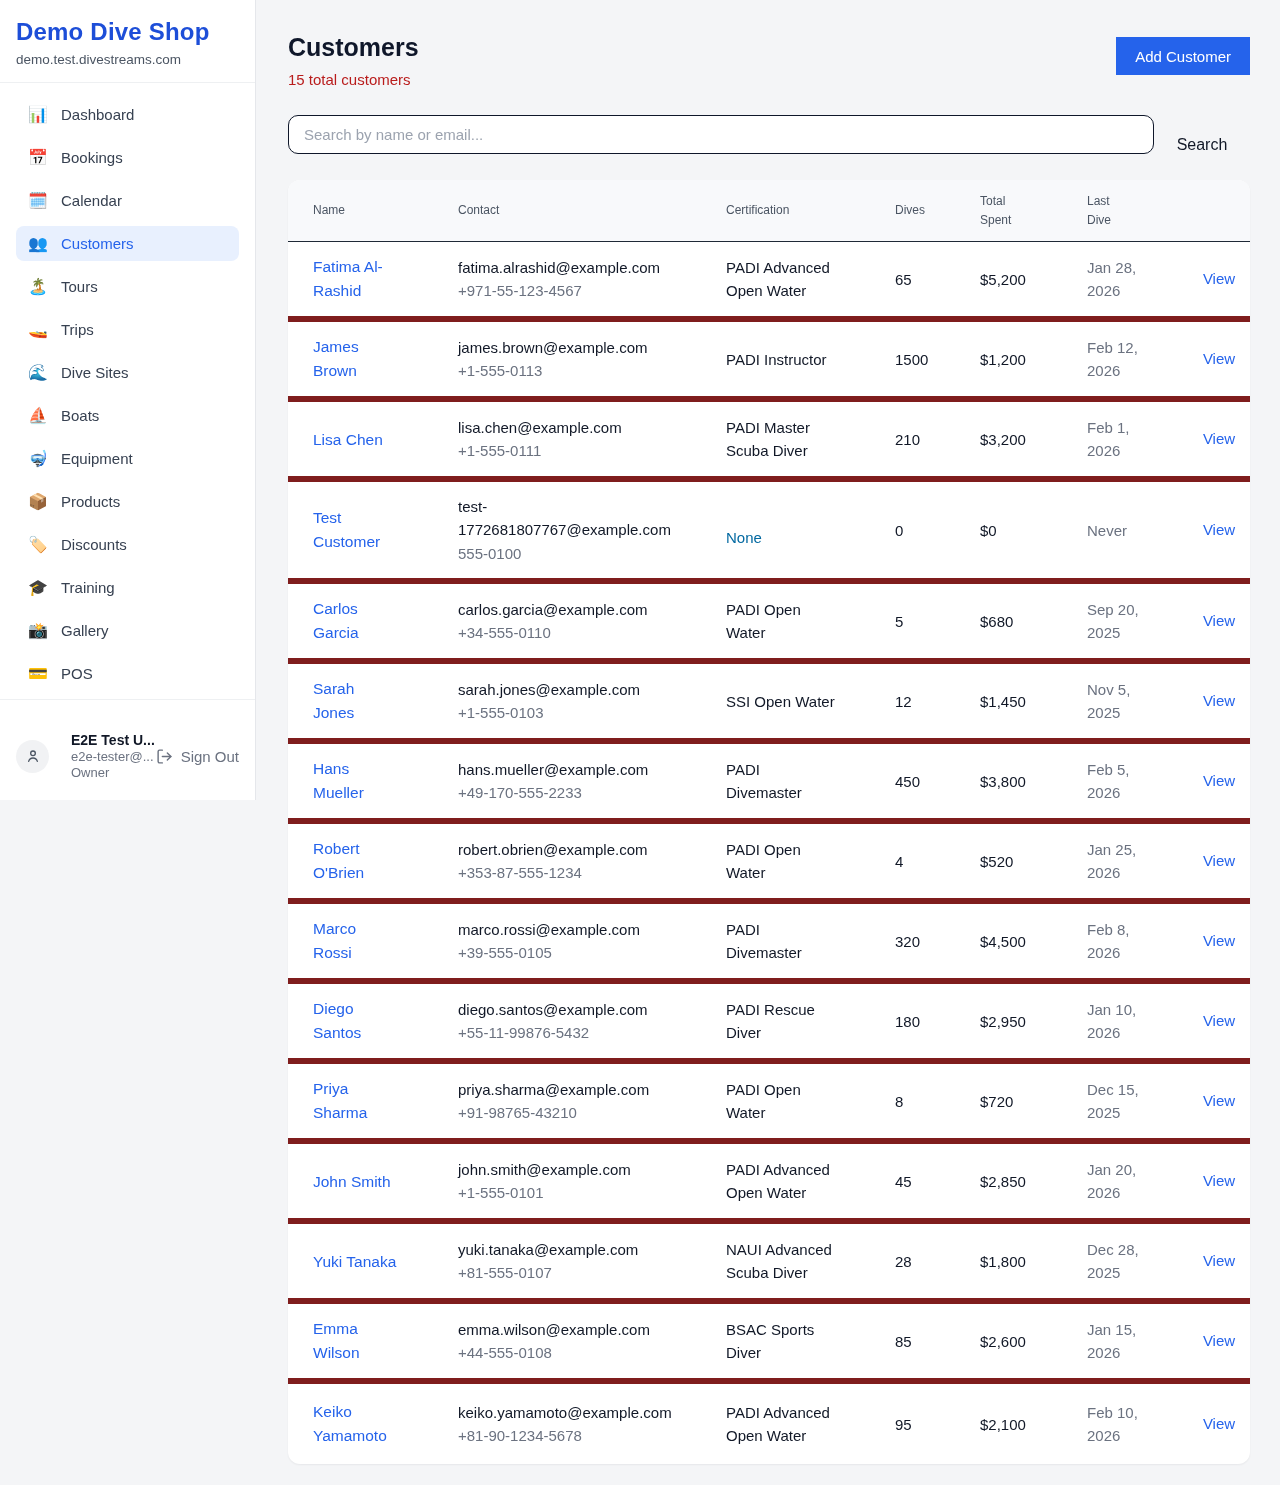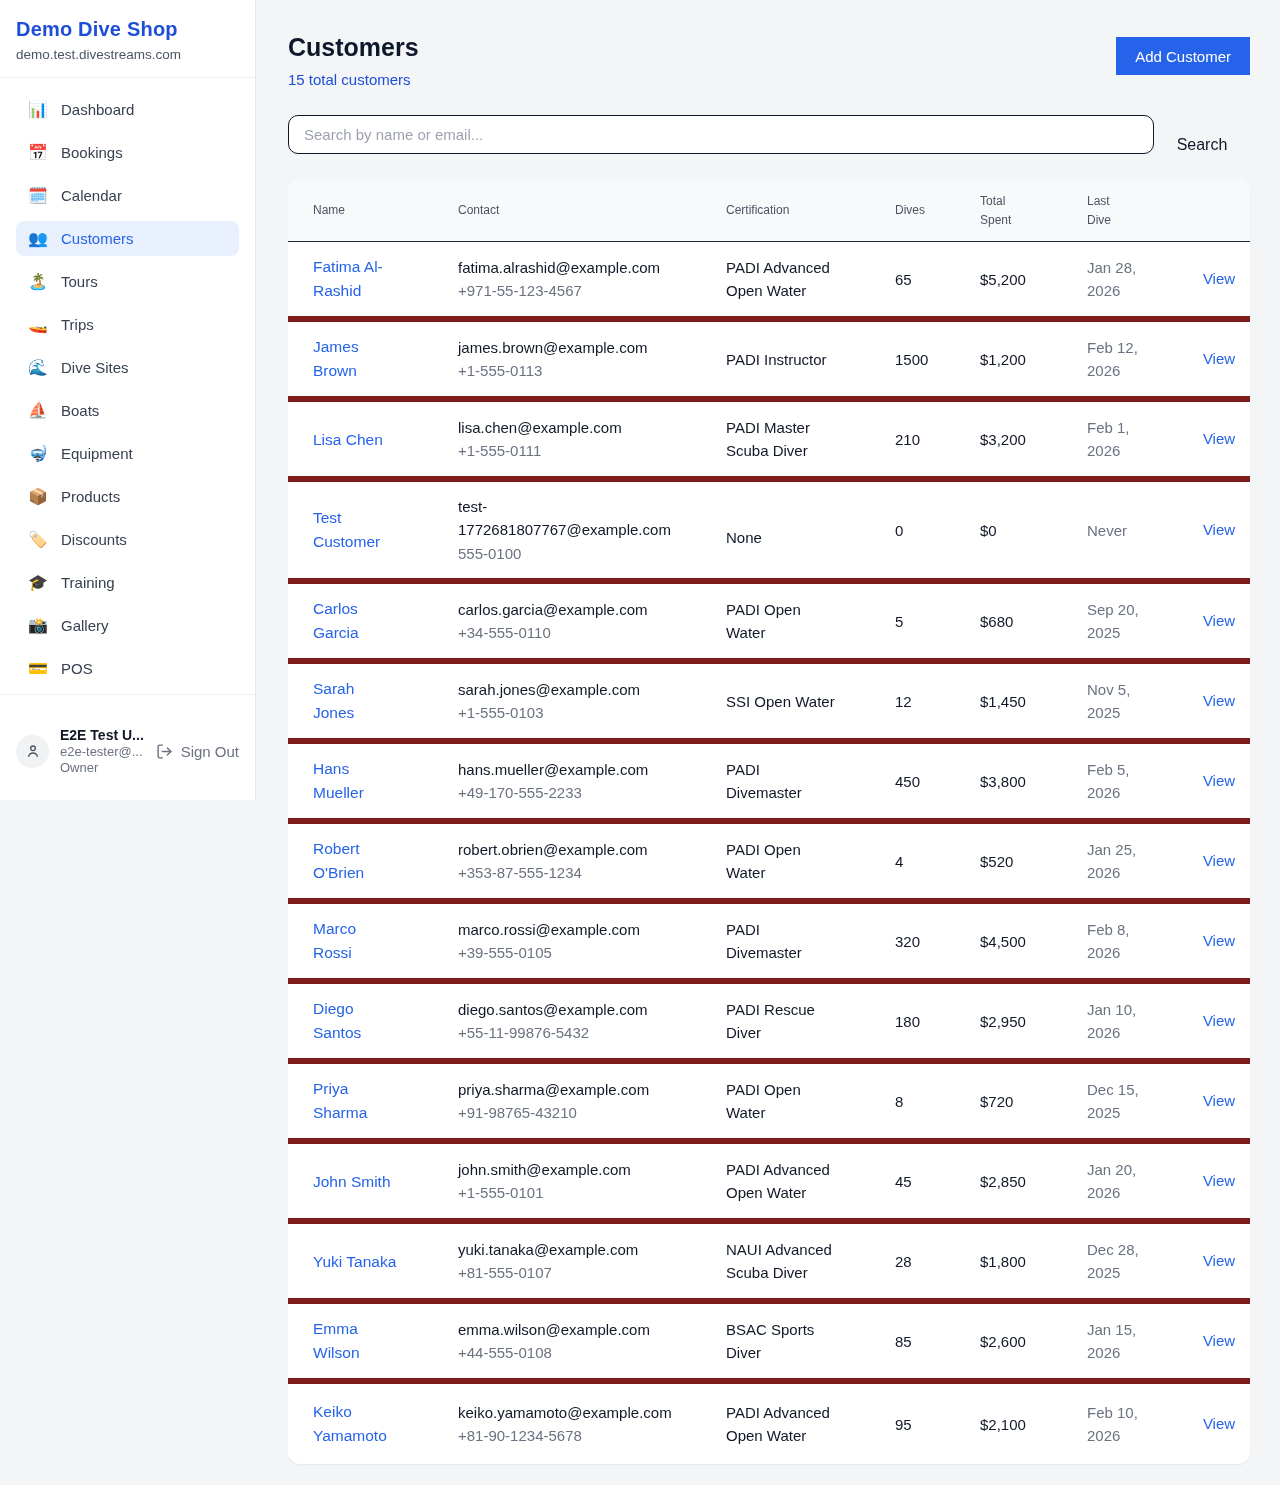--- a/index.html
+++ b/index.html
@@ -14,59 +14,59 @@
 
   
   .sidebar {
     position:absolute; left:0; top:0;
     width:256px; height:800px;
     background:#ffffff;
     border-right:1px solid #e5e7eb;
     display:flex; flex-direction:column;
   }
   .sidebar-header { padding:18px 16px 15px 16px; border-bottom:1px solid #eef0f2; }
-  .shop-title { color:#1d4ed8; font-size:20px; font-weight:bold; letter-spacing:.2px; }
+  .shop-title { color:#1d4ed8; font-size:24px; font-weight:bold; letter-spacing:.2px; }
   .shop-domain { color:#4b5563; font-size:13.5px; margin-top:6px; }
 
   .nav { padding:14px 16px 0 16px; flex:1; }
   .nav-item {
     display:flex; align-items:center; gap:13px;
     padding:8px 12px; margin-bottom:8px;
     border-radius:8px;
     font-size:15px; color:#374151;
     cursor:pointer;
   }
   .nav-item.active { background:#e8f0fe; color:#2563eb; }
   .nav-icon { font-size:16px; width:20px; text-align:center; flex:0 0 20px; }
 
   .sidebar-footer {
     border-top:1px solid #eef0f2;
     padding:32px 16px;
-    display:flex; align-items:center; gap:11px;
+    display:flex; align-items:center; gap:22px;
   }
   .avatar {
     width:33px; height:33px; border-radius:50%;
     background:#f1f2f4; flex:0 0 33px;
     display:flex; align-items:center; justify-content:center;
   }
   .user-info { flex:1; min-width:0; }
   .user-name { font-weight:bold; font-size:14px; color:#111827; white-space:nowrap; }
   .user-email, .user-role { font-size:13px; color:#6b7280; white-space:nowrap; margin-top:1px; }
   .sign-out {
     display:flex; align-items:center; gap:8px;
     background:none; border:none; cursor:pointer;
     color:#6b7280; font-size:15px;
     font-family:inherit; white-space:nowrap;
   }
 
   
   .main { position:absolute; left:256px; top:0; width:1024px; padding:33px 30px 0 32px; }
   .page-header { display:flex; justify-content:space-between; align-items:flex-start; }
   .page-title { font-size:25px; font-weight:bold; color:#0f172a; }
-  .page-subtitle { font-size:15px; color:#1d4ed8; margin-top:9px; }
+  .page-subtitle { font-size:15px; color:#b91c1c; margin-top:9px; }
   .add-btn {
     background:#2563eb; color:#fff;
     border:none; border-radius:0;
     padding:0 19px; height:38px; margin-top:4px;
     font-size:15px; font-family:inherit; cursor:pointer;
   }
 
   .search-row { display:flex; align-items:flex-end; margin-top:27px; }
   .search-input {
     flex:1; height:39px;
@@ -119,21 +119,21 @@
   .c-contact.inner, .c-contact .inner { max-width:228px; overflow-wrap:break-word; }
   .c-cert   .inner { max-width:112px; }
   .trow .c-last .inner { max-width:60px; }
   .thead .c-spent .inner { max-width:48px; }
   .thead .c-last  .inner { max-width:40px; }
 
   .name-link { color:#2563eb; font-weight:500; cursor:pointer; font-size:15.5px; }
   .contact-email { display:block; color:#111827; overflow-wrap:break-word; }
   .contact-phone { display:block; color:#6b7280; }
   .cert-text { color:#111827; }
-  .cert-text.muted { color:#0f172a;margin-top:16px; }
+  .cert-text.muted { color:#0369a1;margin-top:16px; }
   .dives-val, .spent-val { color:#111827; }
   .last-val { color:#6b7280; }
   .view-link { color:#2563eb; cursor:pointer; }
 </style>
 </head>
 <body>
 
 <aside class="sidebar">
   <div class="sidebar-header">
     <div class="shop-title">Demo Dive Shop</div>

